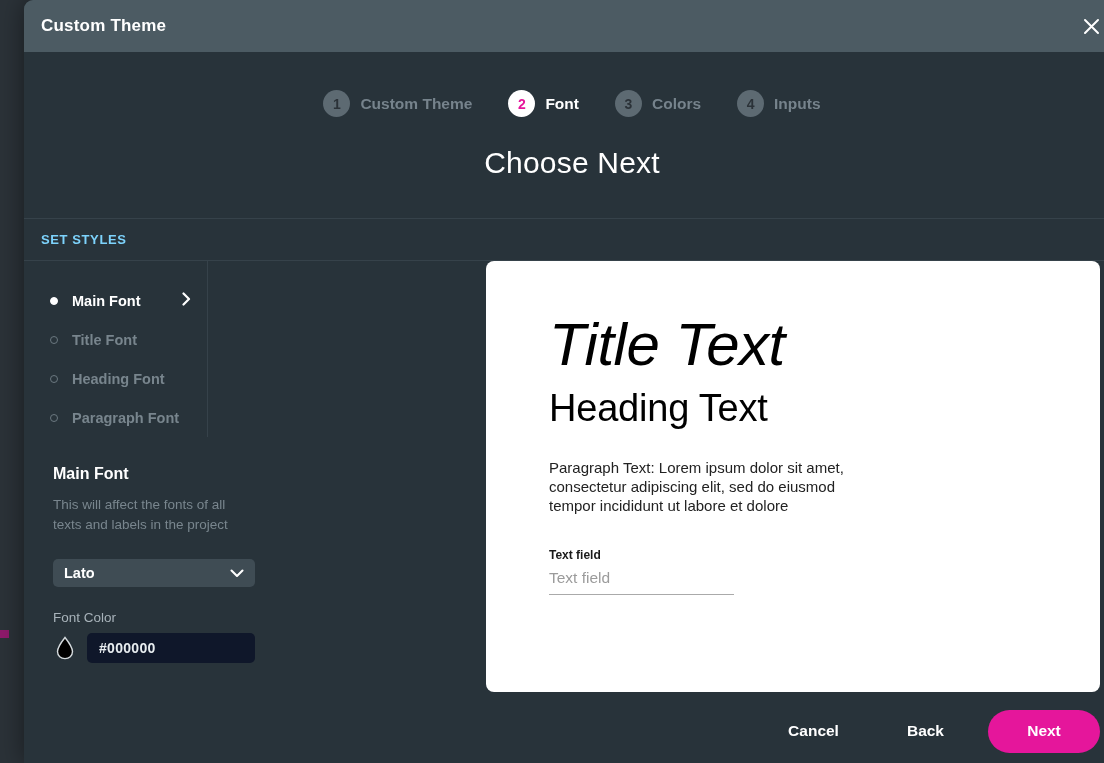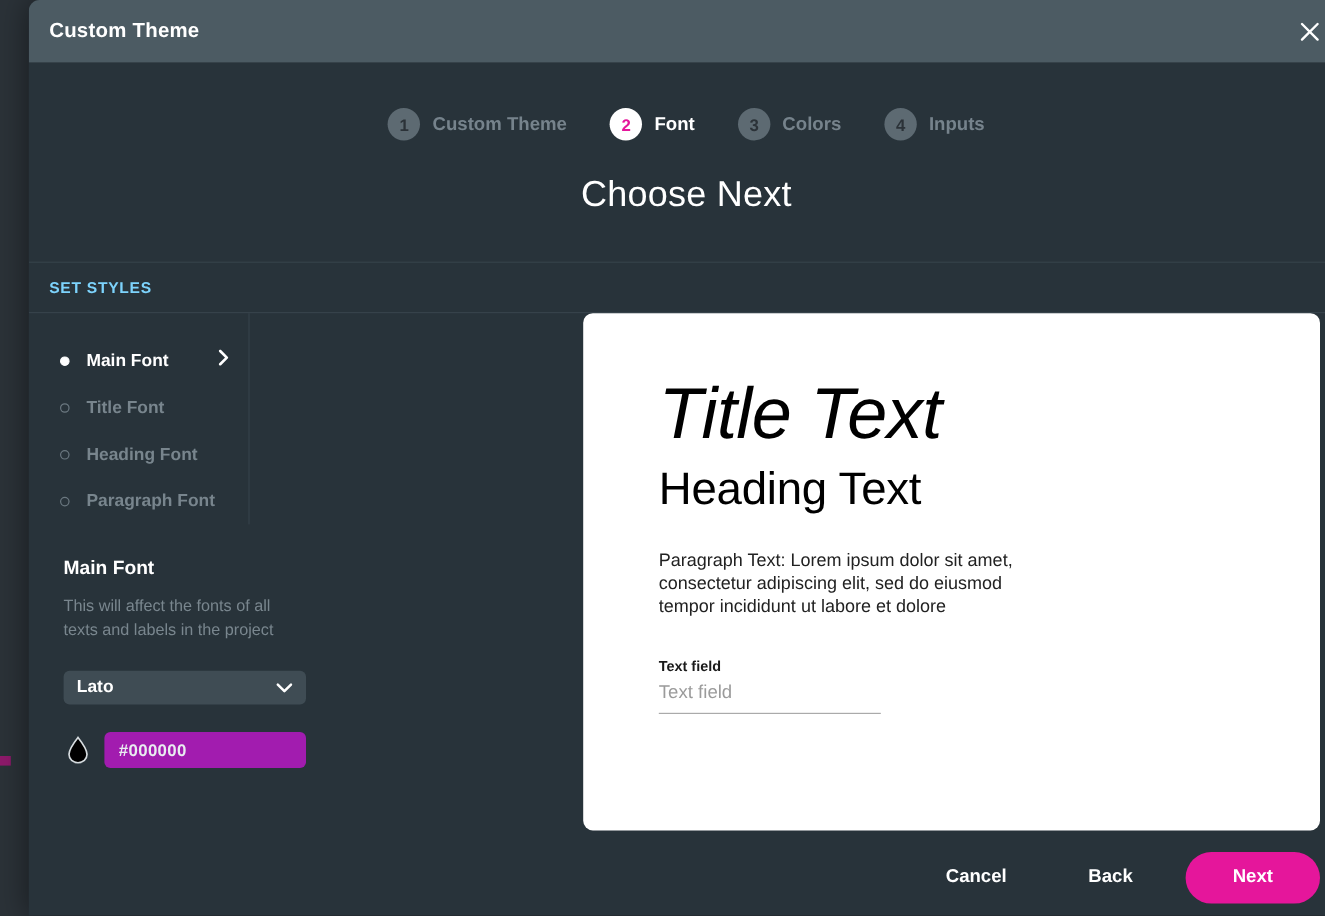--- a/index.html
+++ b/index.html
@@ -244,21 +244,21 @@
     height: 26px;
     flex: none;
     display: flex;
     align-items: center;
     justify-content: center;
     cursor: pointer;
   }
   #font-color-input {
     width: 168px;
     height: 30px;
-    background: #a21caf;
+    background: #0f172a;
     border-radius: 5px;
     display: flex;
     align-items: center;
     padding: 0 12px;
     cursor: text;
   }
   #font-color-value {
     color: #e8edf0;
     font-size: 14px;
     font-weight: bold;
@@ -441,20 +441,21 @@
           <div id="font-select-value">Lato</div>
           <span id="font-select-chevron">
             <svg width="14" height="9" viewBox="0 0 14 9">
               <path d="M1.5 1.5 L7 7 L12.5 1.5" stroke="#ffffff" stroke-width="2.1" fill="none" stroke-linecap="round" stroke-linejoin="round"></path>
             </svg>
           </span>
         </div>
       </div>
 
       <div id="font-color-group">
+        <div class="field-label">Font Color</div>
         <div id="font-color-row">
           <div id="color-swatch-icon">
             <svg width="20" height="24" viewBox="0 0 20 24">
               <path d="M10 1.5 C10 1.5 2.5 11 2.5 15.6 C2.5 19.9 5.9 22.6 10 22.6 C14.1 22.6 17.5 19.9 17.5 15.6 C17.5 11 10 1.5 10 1.5 Z" fill="#000000" stroke="#d6dcdf" stroke-width="1.4"></path>
             </svg>
           </div>
           <div id="font-color-input">
             <div id="font-color-value">#000000</div>
           </div>
         </div>

